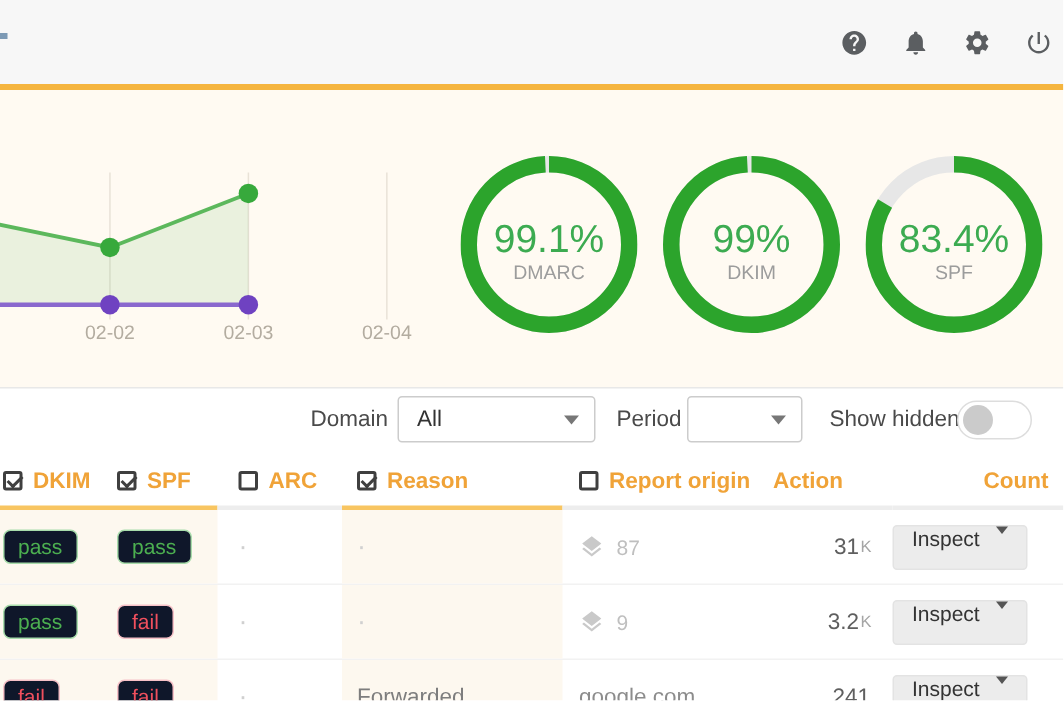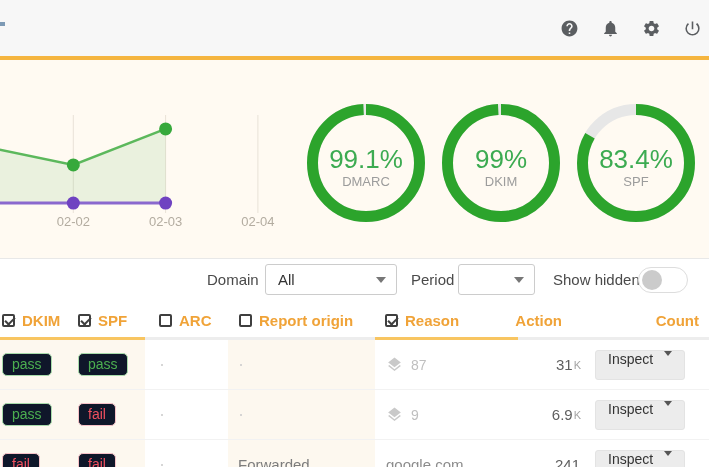--- a/index.html
+++ b/index.html
@@ -165,27 +165,27 @@
       <span>DKIM</span>
     </div>
     <div class="hcell c1 active">
       <span class="cb"></span>
       <span>SPF</span>
     </div>
     <div class="hcell c2">
       <span class="cb"></span>
       <span>ARC</span>
     </div>
+    <div class="hcell c3 active">
+      <span class="cb"></span>
+      <span>Reason</span>
+    </div>
     <div class="hcell c4">
       <span class="cb"></span>
       <span>Report origin</span>
-    </div>
-    <div class="hcell c3 active">
-      <span class="cb"></span>
-      <span>Reason</span>
     </div>
     <div class="hcell c6">
       <span>Action</span>
     </div>
     <div class="hcell c5">
       <span>Count</span>
     </div>
   </div>
 
   <div class="tbody">
@@ -239,21 +239,21 @@
     <div class="cell c4">
       <span class="origin-icon">
         <svg viewBox="0 0 24 24">
               <path d="M11.99 18.54l-7.37-5.73L3 14.07l9 7 9-7-1.63-1.27-7.38 5.74zM12 16l7.36-5.73L21 9l-9-7-9 7 1.63 1.27L12 16z"></path>
             </svg>
       </span>
       <span class="origin-count">9</span>
 
     </div>
     <div class="cell c5 count-cell">
-      <span class="count-val">6.9</span>
+      <span class="count-val">3.2</span>
       <span class="count-suffix">K</span>
     </div>
     <div class="cell c6 action-cell">
       <button class="inspect-btn">
         <span>Inspect</span>
         <span class="caret"></span>
       </button>
     </div>
   </div>
 

